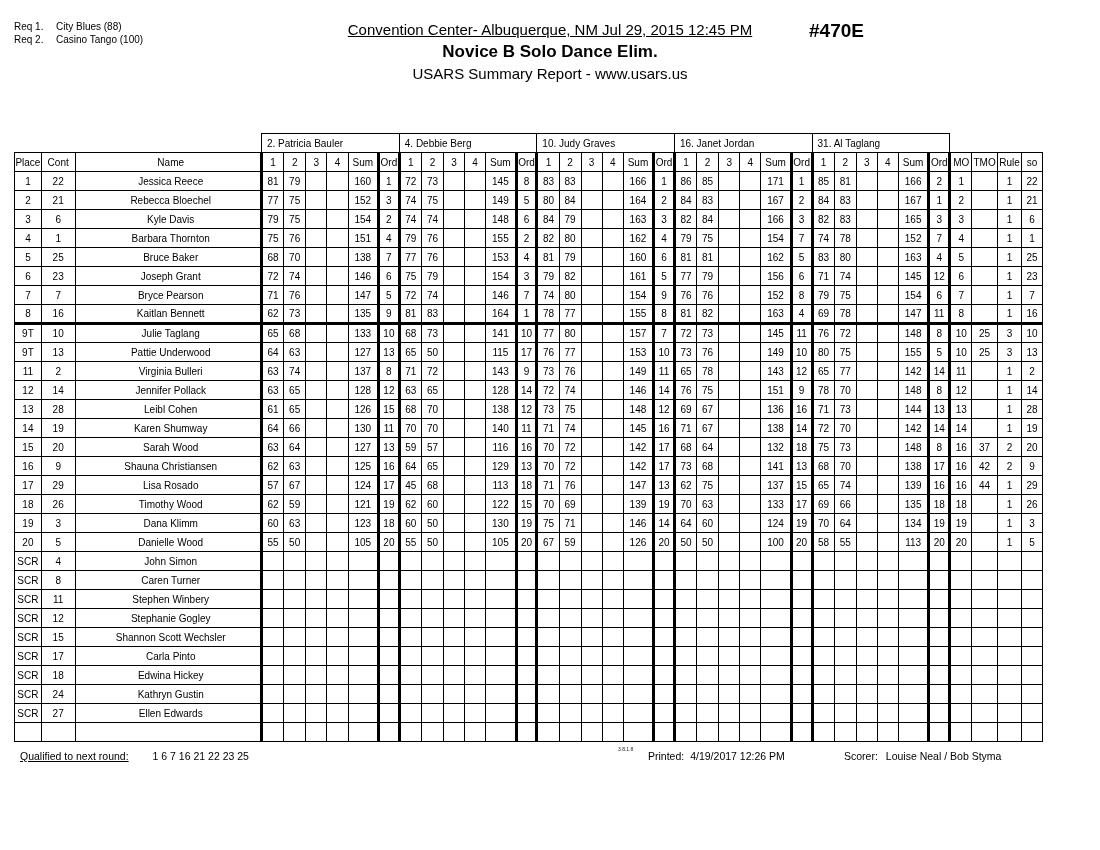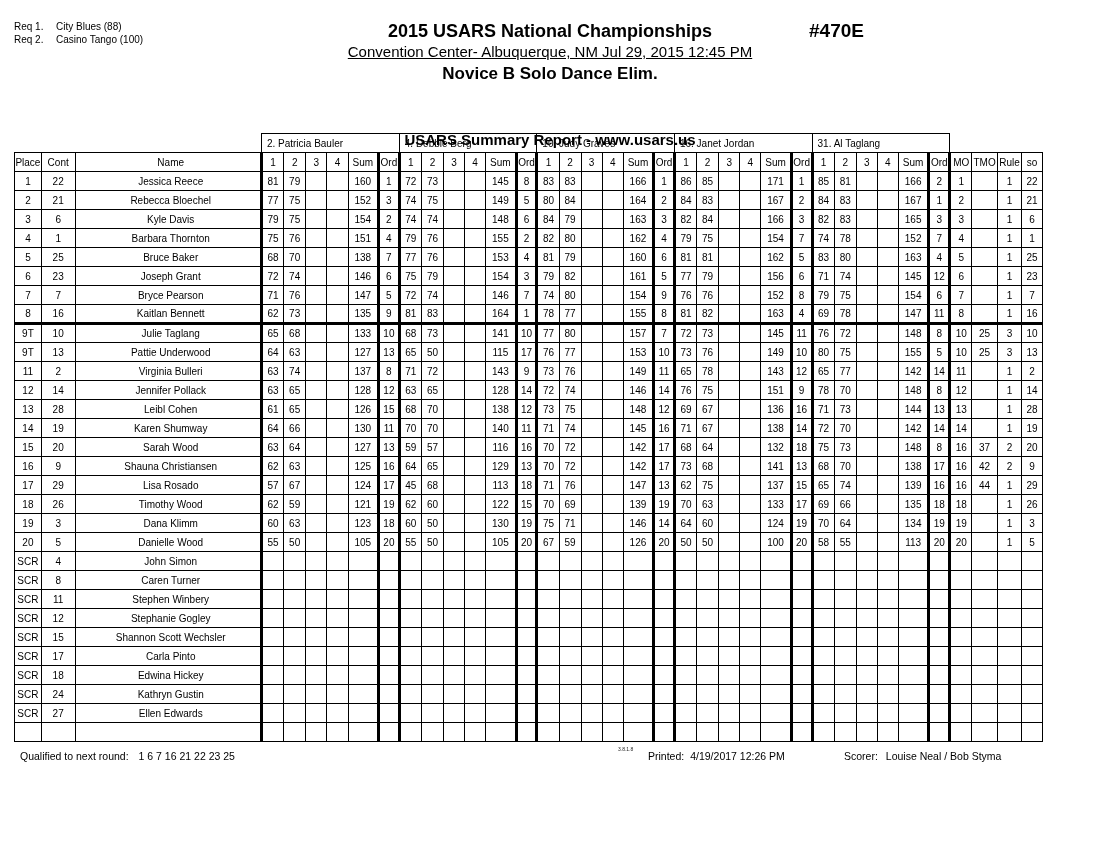--- a/index.html
+++ b/index.html
@@ -40,21 +40,21 @@
   #titleblock .t1 {
     font-size: 18px; font-weight: bold; line-height: 22px;
   }
   #titleblock .t2 {
     font-size: 15px; font-weight: normal; line-height: 20px; text-decoration: underline;
   }
   #titleblock .t3 {
     font-size: 17px; font-weight: bold; line-height: 23px;
   }
   #titleblock .t4 {
-    font-size: 15px; font-weight: bold; line-height: 22px; margin-top: 44px;
+    font-size: 15px; font-weight: normal; line-height: 22px;
   }
 
   #eventnum {
     position: absolute;
     right: 24px; top: 20px;
     font-size: 19px; font-weight: bold;
   }
 
   
   #grid {
@@ -109,21 +109,21 @@
 
   
   #footer {
     position: absolute;
     left: 14px; top: 750px;
     width: 1029px;
     font-size: 10.5px;
     white-space: nowrap;
   }
   #qualified { position: absolute; left: 6px; top: 0; }
-  #qualified .qlabel { margin-right: 10px; }
+  #qualified .qlabel { margin-right: 24px; text-decoration: underline; }
   #verstamp {
     position: absolute; left: 604px; top: -4px;
     font-size: 5px; color: #222;
   }
   #printed { position: absolute; left: 634px; top: 0; }
   #printed .pvalue { margin-left: 6px; }
   #scorer { position: absolute; left: 830px; top: 0; }
   #scorer .svalue { margin-left: 8px; }
 </style>
 </head>
@@ -134,21 +134,20 @@
   <div id="reqs">
     <span class="req-line">
       <span class="req-label">Req  1.</span><span>City Blues (88)</span>
     </span>
     <span class="req-line">
       <span class="req-label">Req  2.</span><span>Casino Tango (100)</span>
     </span>
   </div>
 
   <div id="titleblock">
-    <div class="t1">2015 USARS National Championships</div>
     <div class="t2">Convention Center- Albuquerque, NM  Jul 29, 2015  12:45 PM</div>
     <div class="t3">Novice B Solo Dance Elim.</div>
     <div class="t4">USARS Summary Report - www.usars.us</div>
   </div>
 
   <div id="eventnum">#470E</div>
 
   <table id="grid">
     <thead>
       <tr id="judge-banner-row">

